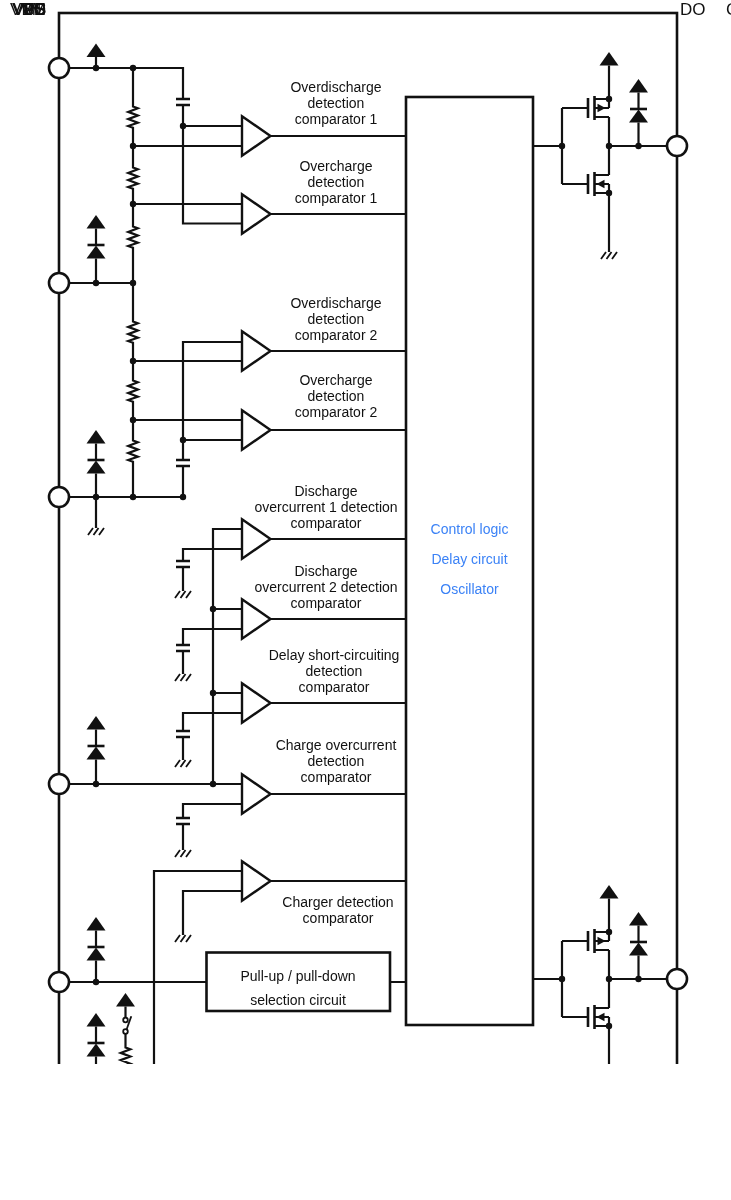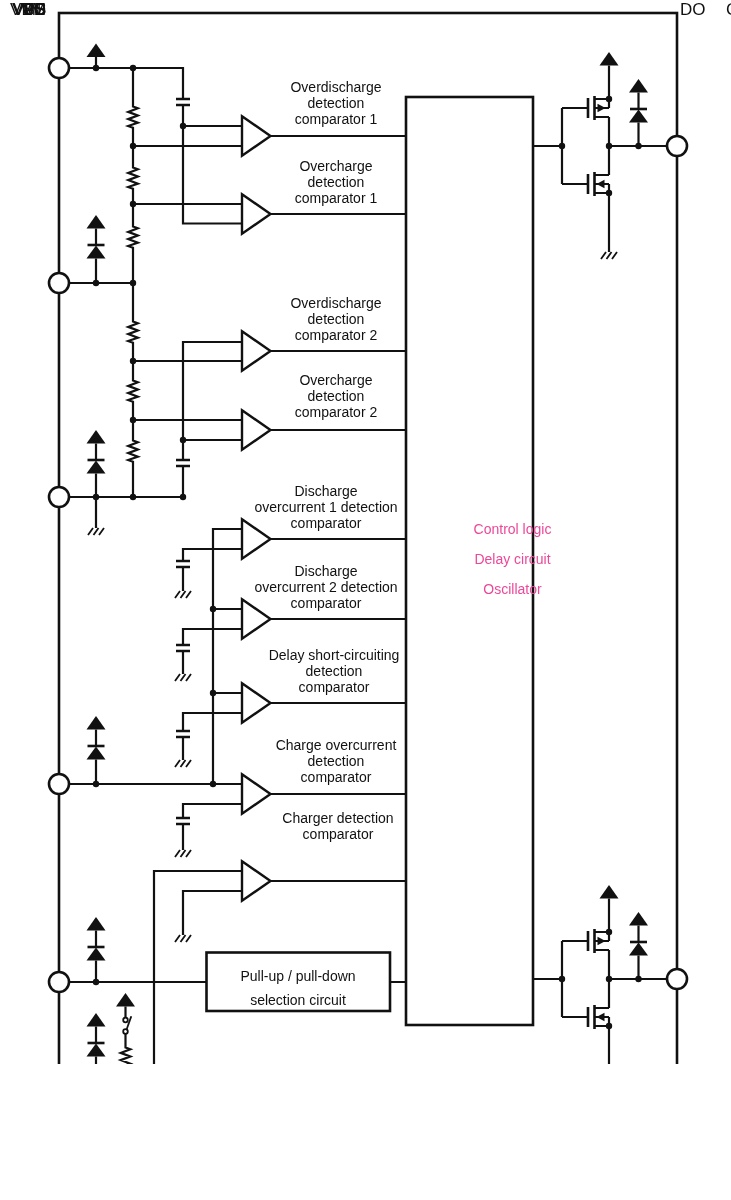--- a/index.html
+++ b/index.html
@@ -8,21 +8,21 @@
   svg{position:absolute;left:0;top:0;}
   .w{stroke:#111;stroke-width:2.2;fill:none;}
   .b{stroke:#111;stroke-width:2.6;fill:none;}
   .t{stroke:#111;stroke-width:2.4;fill:#fff;stroke-linejoin:miter;}
   .f{fill:#111;stroke:none;}
   .d{fill:#111;}
   .thin{stroke:#111;stroke-width:1.8;fill:none;}
   .lbl{position:absolute;white-space:pre-line;text-align:center;
        font-size:14px;line-height:16.2px;color:#111;}
   .blocktext{position:absolute;white-space:pre-line;text-align:center;
-       font-size:14px;line-height:30px;color:#ec4899;padding-left:43px;}
+       font-size:14px;line-height:30px;color:#3b82f6;}
   .boxtext{position:absolute;white-space:pre-line;text-align:center;
        font-size:14px;line-height:24px;color:#111;}
   .pinlbl{position:absolute;font-size:17px;line-height:20px;color:#111;}
   .r{text-align:right;}
   .caption{position:absolute;font-size:16px;font-weight:bold;text-align:center;color:#111;}
 </style>
 </head>
 <body>
 
 <div id="stage">
@@ -205,21 +205,21 @@
 comparator</div>
 <div class="lbl" style="left:223px;top:563px;width:206px;">Discharge
 overcurrent 2 detection
 comparator</div>
 <div class="lbl" style="left:231px;top:647px;width:206px;">Delay short-circuiting
 detection
 comparator</div>
 <div class="lbl" style="left:233px;top:737px;width:206px;">Charge overcurrent
 detection
 comparator</div>
-<div class="lbl" style="left:235px;top:810px;width:206px;text-align:center;">Charger detection
+<div class="lbl" style="left:235px;top:894px;width:206px;text-align:center;">Charger detection
 comparator</div>
 
 <div class="blocktext" style="left:406px;top:514px;width:127px;">Control logic
 Delay circuit
 Oscillator</div>
 
 <div class="boxtext" style="left:206px;top:964px;width:184px;">Pull-up / pull-down
 selection circuit</div>
 
 <div class="caption" style="left:230px;top:1174px;width:270px;">S-82A2B Series</div>

